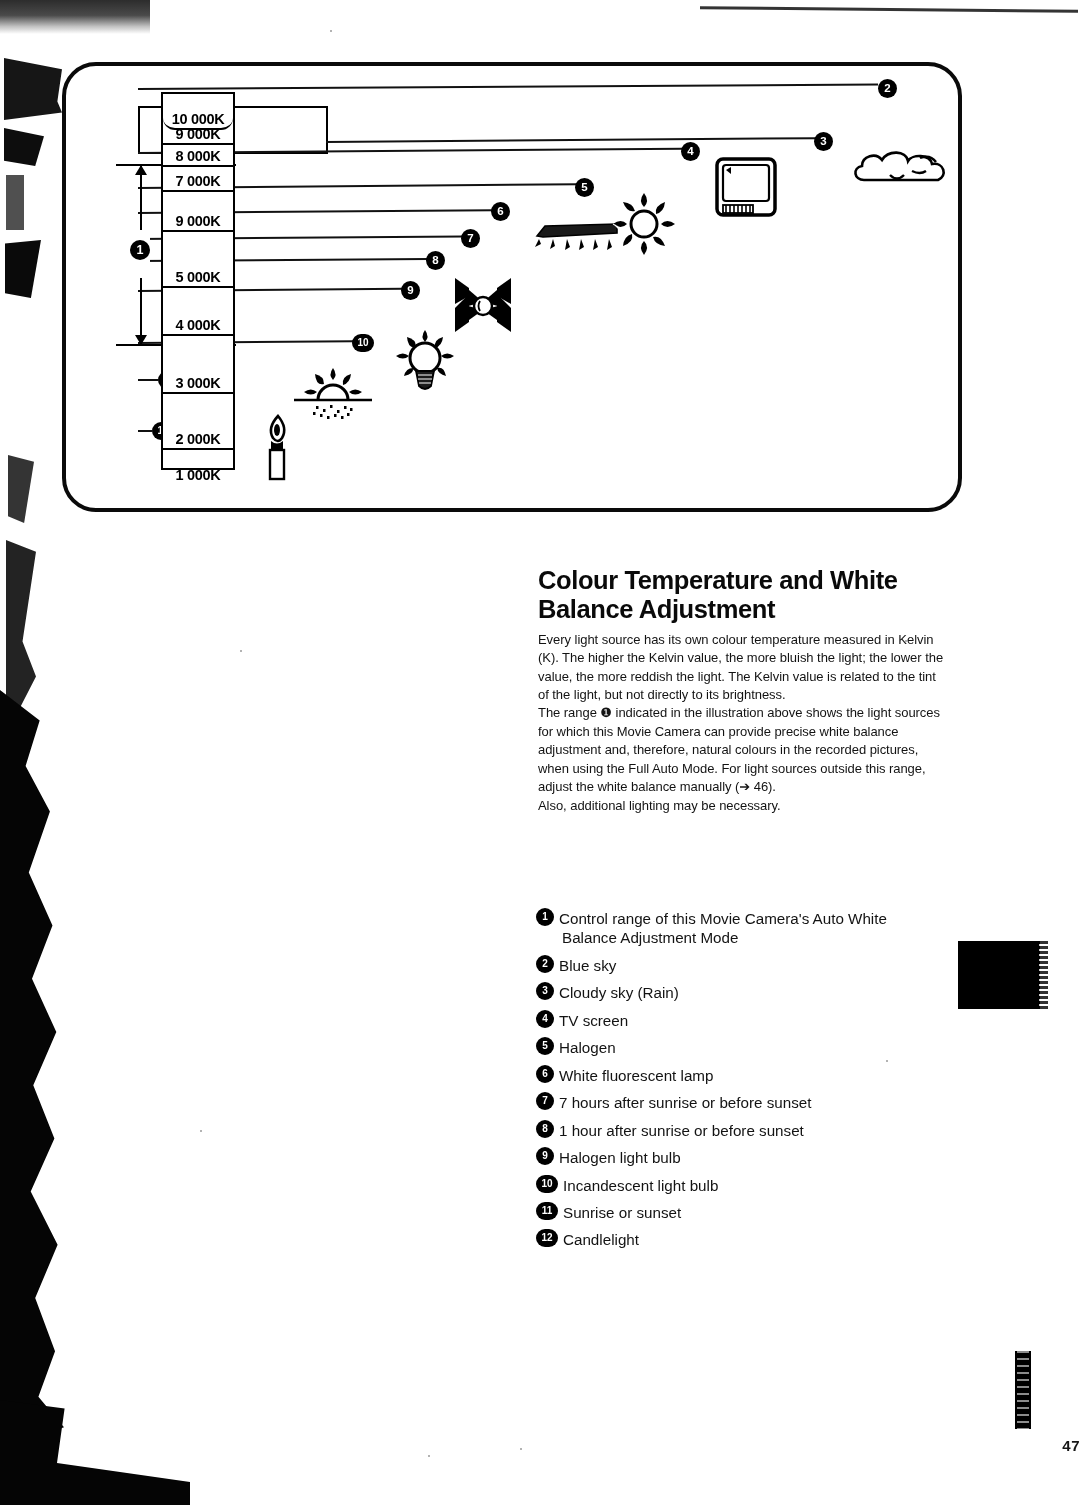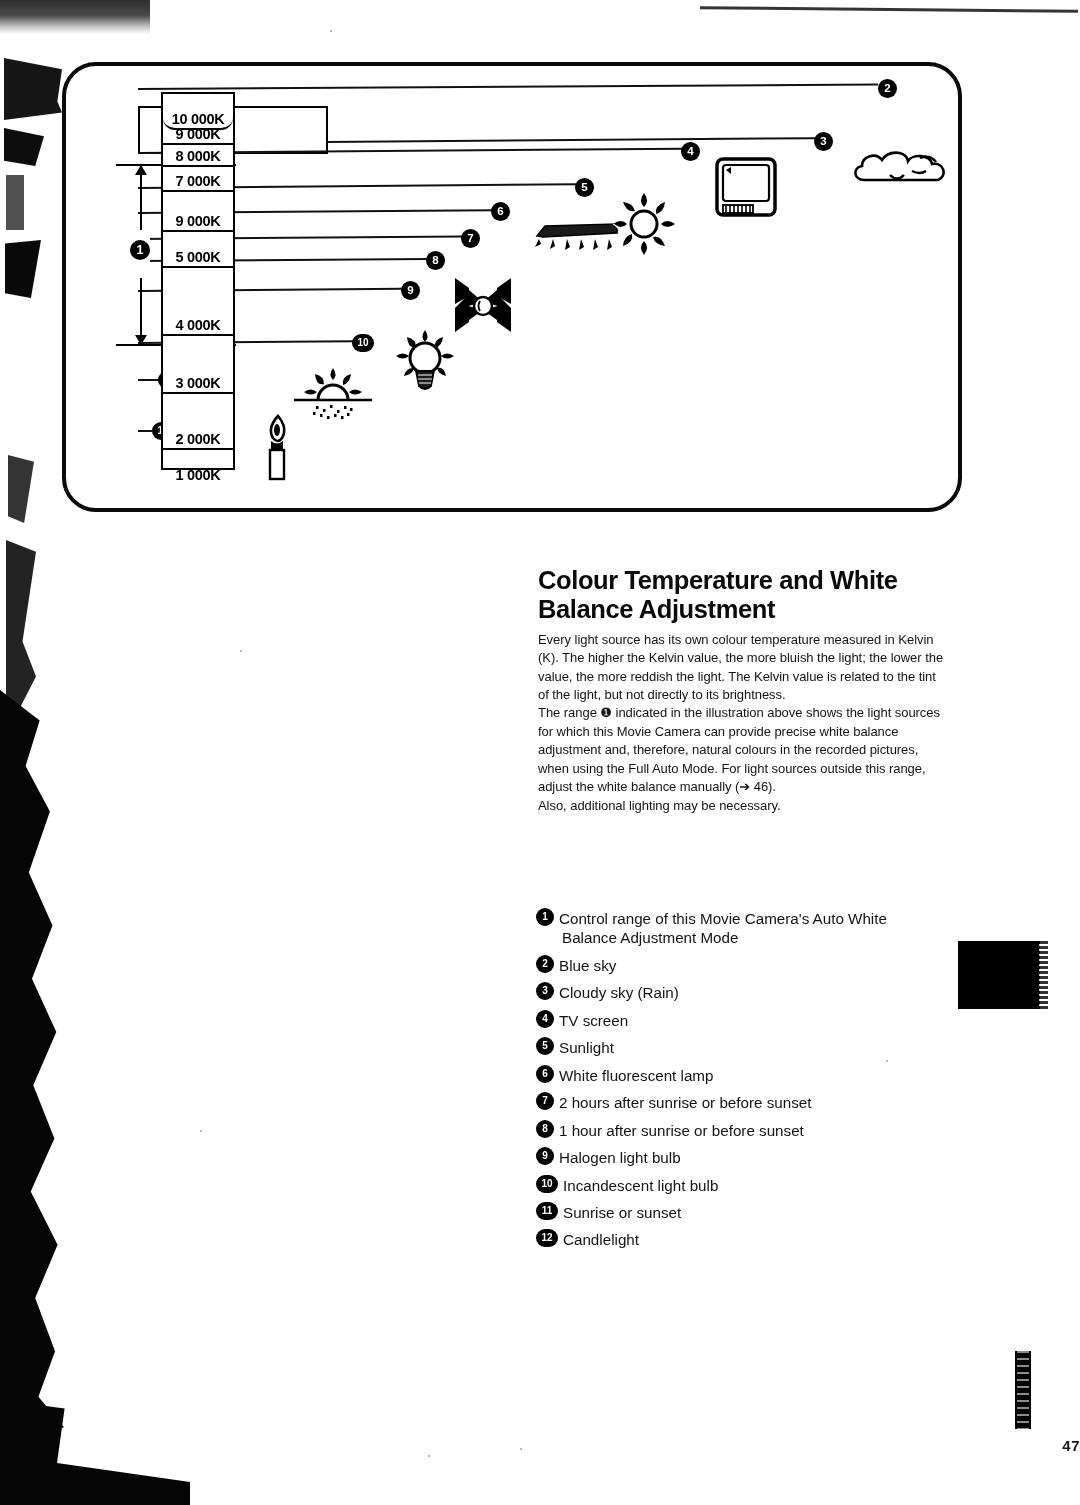--- a/index.html
+++ b/index.html
@@ -338,21 +338,21 @@
       <div class="gap"></div>
       <span class="badge b20" style="position:absolute;left:14px;top:76px;">1</span>
     </div>
 
     <div class="scale" style="left:95px;top:26px;">
       <div class="srow" style="top:0px;height:36px;border-radius:12px;">10 000K</div>
       <div class="srow" style="top:24px;height:27px;">9 000K</div>
       <div class="srow" style="top:48px;height:25px;">8 000K</div>
       <div class="srow" style="top:73px;height:25px;">7 000K</div>
       <div class="srow" style="top:98px;height:40px;">9 000K</div>
-      <div class="srow" style="top:138px;height:36px;">5 000K</div>
+      <div class="srow" style="top:138px;height:56px;">5 000K</div>
       <div class="srow" style="top:186px;height:56px;">4 000K</div>
       <div class="srow" style="top:242px;height:58px;">3 000K</div>
       <div class="srow" style="top:300px;height:56px;">2 000K</div>
       <div class="srow last" style="top:356px;height:34px;">1 000K</div>
     </div>
 
   </div>
 
   <div class="article">
     <h1 class="title">Colour Temperature and White Balance Adjustment</h1>
@@ -376,29 +376,29 @@
     <div class="litem">
       <span class="badge b18">3</span>
       <span class="ltxt">Cloudy sky (Rain)</span>
     </div>
     <div class="litem">
       <span class="badge b18">4</span>
       <span class="ltxt">TV screen</span>
     </div>
     <div class="litem">
       <span class="badge b18">5</span>
-      <span class="ltxt">Sunlight</span>
+      <span class="ltxt">Halogen</span>
     </div>
     <div class="litem">
       <span class="badge b18">6</span>
       <span class="ltxt">White fluorescent lamp</span>
     </div>
     <div class="litem">
       <span class="badge b18">7</span>
-      <span class="ltxt">2 hours after sunrise or before sunset</span>
+      <span class="ltxt">7 hours after sunrise or before sunset</span>
     </div>
     <div class="litem">
       <span class="badge b18">8</span>
       <span class="ltxt">1 hour after sunrise or before sunset</span>
     </div>
     <div class="litem">
       <span class="badge b18">9</span>
       <span class="ltxt">Halogen light bulb</span>
     </div>
     <div class="litem">

